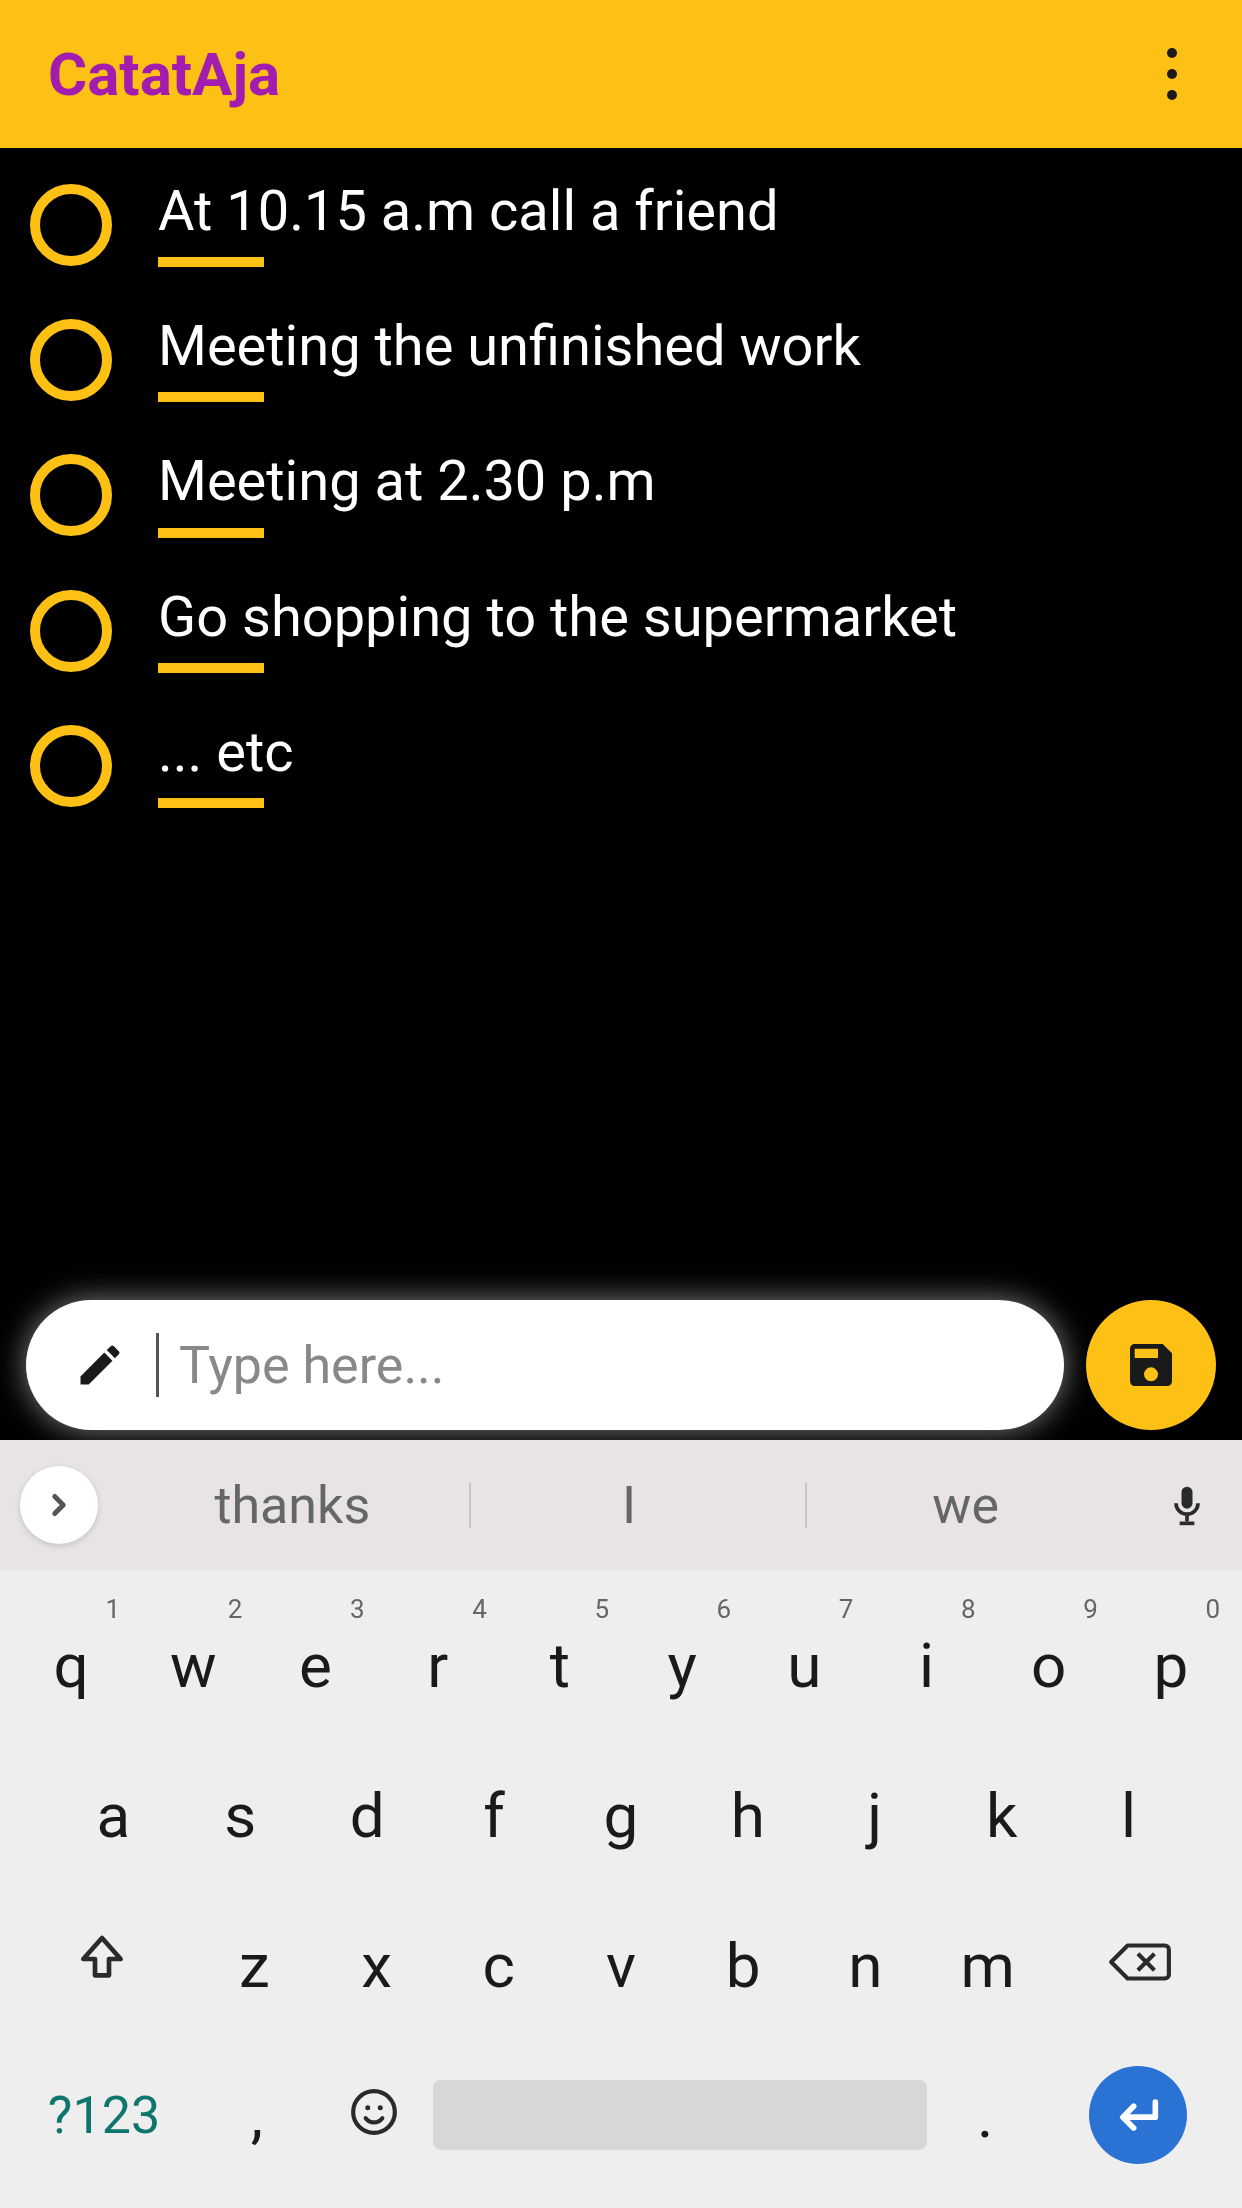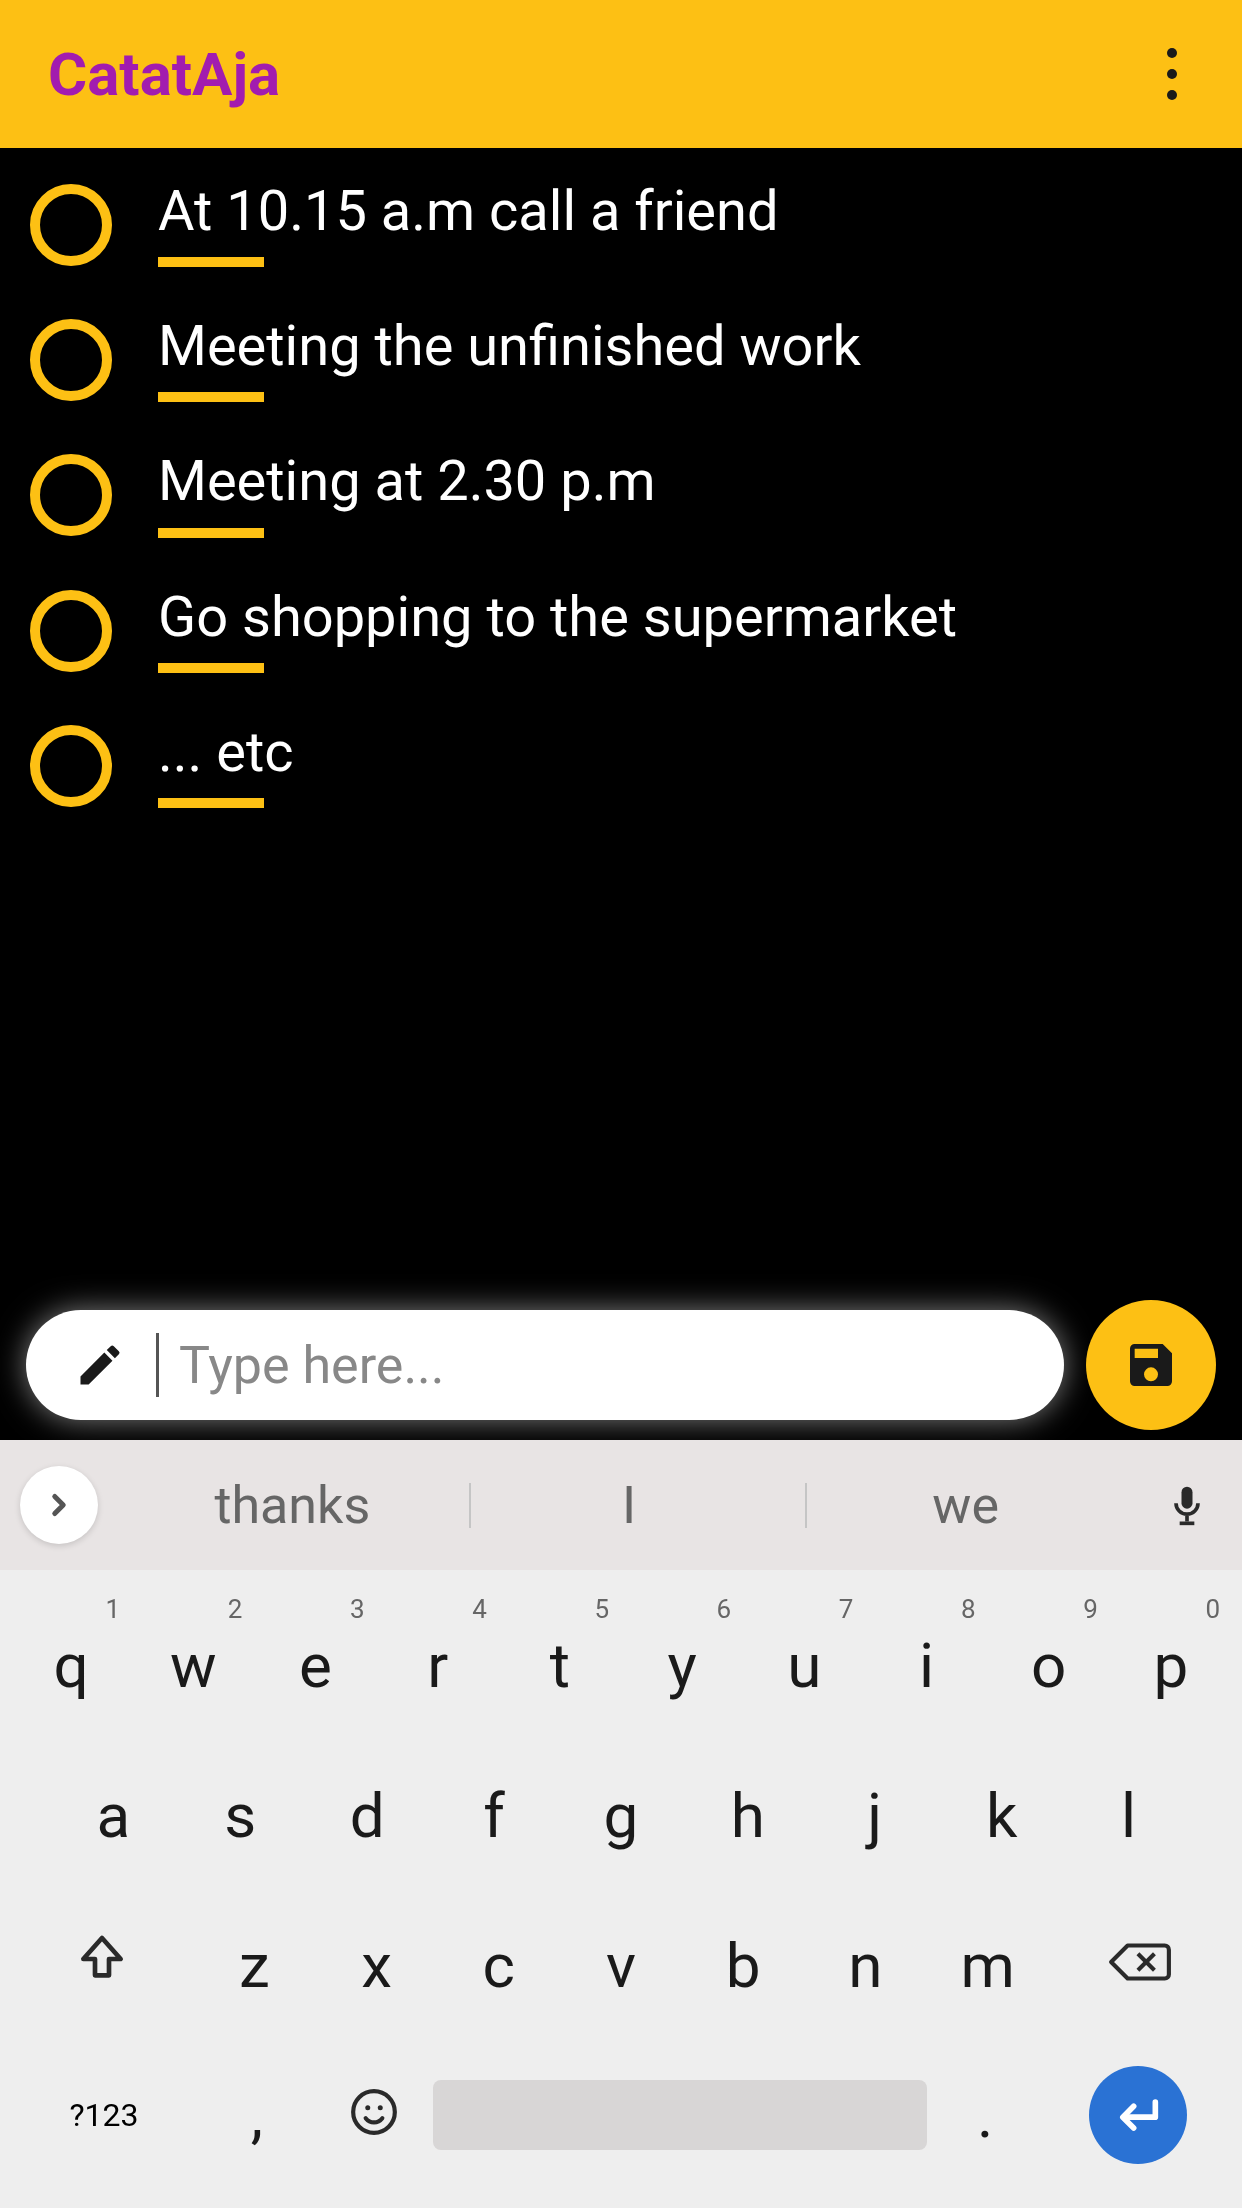--- a/index.html
+++ b/index.html
@@ -71,21 +71,21 @@
     left: 0; right: 0;
     top: 1290px;
     height: 150px;
     display: flex;
     align-items: center;
     padding: 0 26px;
     gap: 22px;
   }
   .input-field {
     flex: 1;
-    height: 110px;
+    height: 130px;
     background: #fff;
     border-radius: 65px;
     display: flex;
     align-items: center;
     padding: 0 40px 0 48px;
     gap: 30px;
     box-shadow: 0 0 30px rgba(255,255,255,0.5);
   }
   .pencil-icon svg { display: block; }
   .text-input {
@@ -185,21 +185,21 @@
     cursor: pointer;
     border-radius: 12px;
   }
   .key .super {
     position: absolute;
     top: 4px; right: 12px;
     font-size: 26px;
     color: #666;
   }
   .key.shift, .key.bksp { flex: 1.5; }
-  .key.sym { flex: 1.6; font-size: 32px; color: #000000; }
+  .key.sym { flex: 1.6; font-size: 52px; color: #0f766e; }
   .key.comma, .key.period { flex: 1; }
   .key.emoji { flex: 1; }
   .key.space {
     flex: 4.2;
     align-items: center; justify-content: center;
   }
   .spacebar {
     width: 100%; height: 70px;
     background: #d8d6d6;
     border-radius: 8px;

